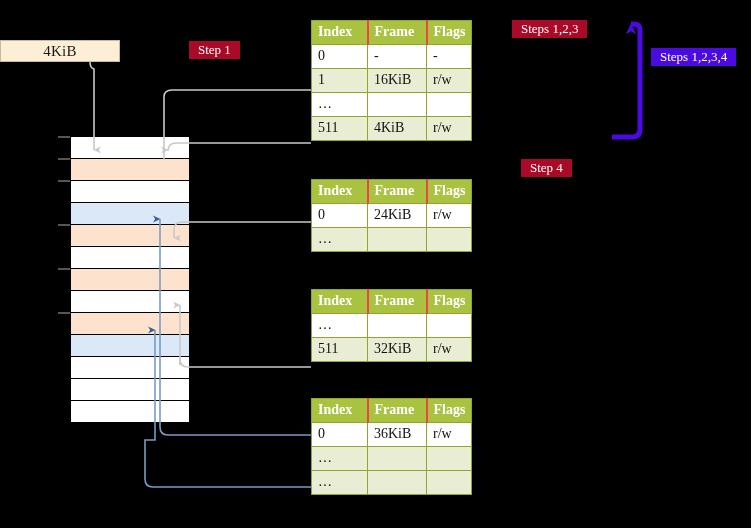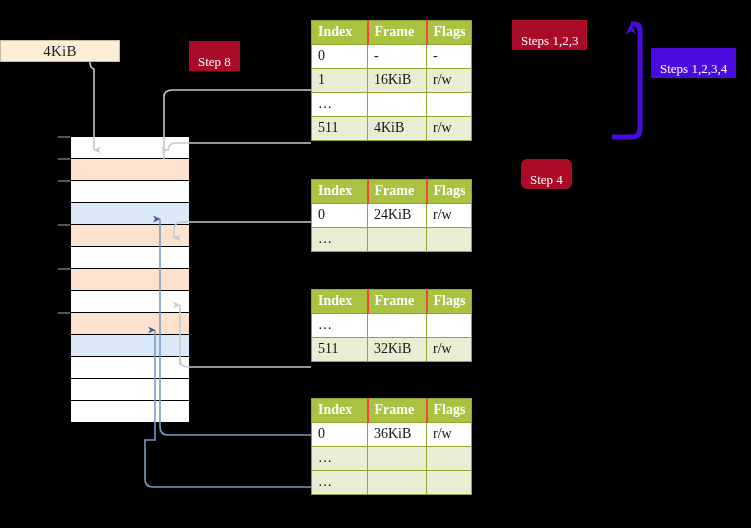--- a/index.html
+++ b/index.html
@@ -27,21 +27,21 @@
     align-items: center;
     justify-content: center;
     letter-spacing: .2px;
   }
 
   
   .steptag {
     position: absolute;
     color: #ffffff;
     font-size: 13px;
-    padding: 14px 9px 3px 9px;
+    padding: 2px 9px 3px 9px;
     display: flex;
     align-items: center;
     justify-content: center;
     white-space: nowrap;
     line-height: 1;
     text-align: right;
   }
   .steptag.red  { background: #A80A27; }
   .steptag.blue { background: #4B0BE0; margin-top: 28px; }
 
@@ -104,32 +104,32 @@
 </head>
 <body>
 
 <div id="stage">
 
   <div class="sizebox" style="left:0px; top:40px; width:120px; height:22px;">
     <span>4KiB</span>
   </div>
 
   <div class="steptag red" style="left:189px; top:41px;">
-    <span>Step 8</span>
+    <span>Step 1</span>
   </div>
 
   <div class="steptag red" style="left:512px; top:20px;">
     <span>Steps 1,2,3</span>
   </div>
 
   <div class="steptag blue" style="left:651px; top:20px;">
     <span>Steps 1,2,3,4</span>
   </div>
 
-  <div class="steptag red" style="left:521px; top:159px;border-radius:6px;">
+  <div class="steptag red" style="left:521px; top:159px;">
     <span>Step 4</span>
   </div>
 
   <div class="memcol" id="memcol" style="left: 70px; top: 136px; width: 120px; height: 286px;">
       <div class="memrow" style="top: 0px; width: 120px; height: 23px; background: rgb(255, 255, 255);"></div>
       <div class="memrow" style="top: 22px; width: 120px; height: 23px; background: rgb(253, 227, 205);"></div>
       <div class="memrow" style="top: 44px; width: 120px; height: 23px; background: rgb(255, 255, 255);"></div>
       <div class="memrow" style="top: 66px; width: 120px; height: 23px; background: rgb(218, 232, 248);"></div>
       <div class="memrow" style="top: 88px; width: 120px; height: 23px; background: rgb(253, 227, 205);"></div>
       <div class="memrow" style="top: 110px; width: 120px; height: 23px; background: rgb(255, 255, 255);"></div>

